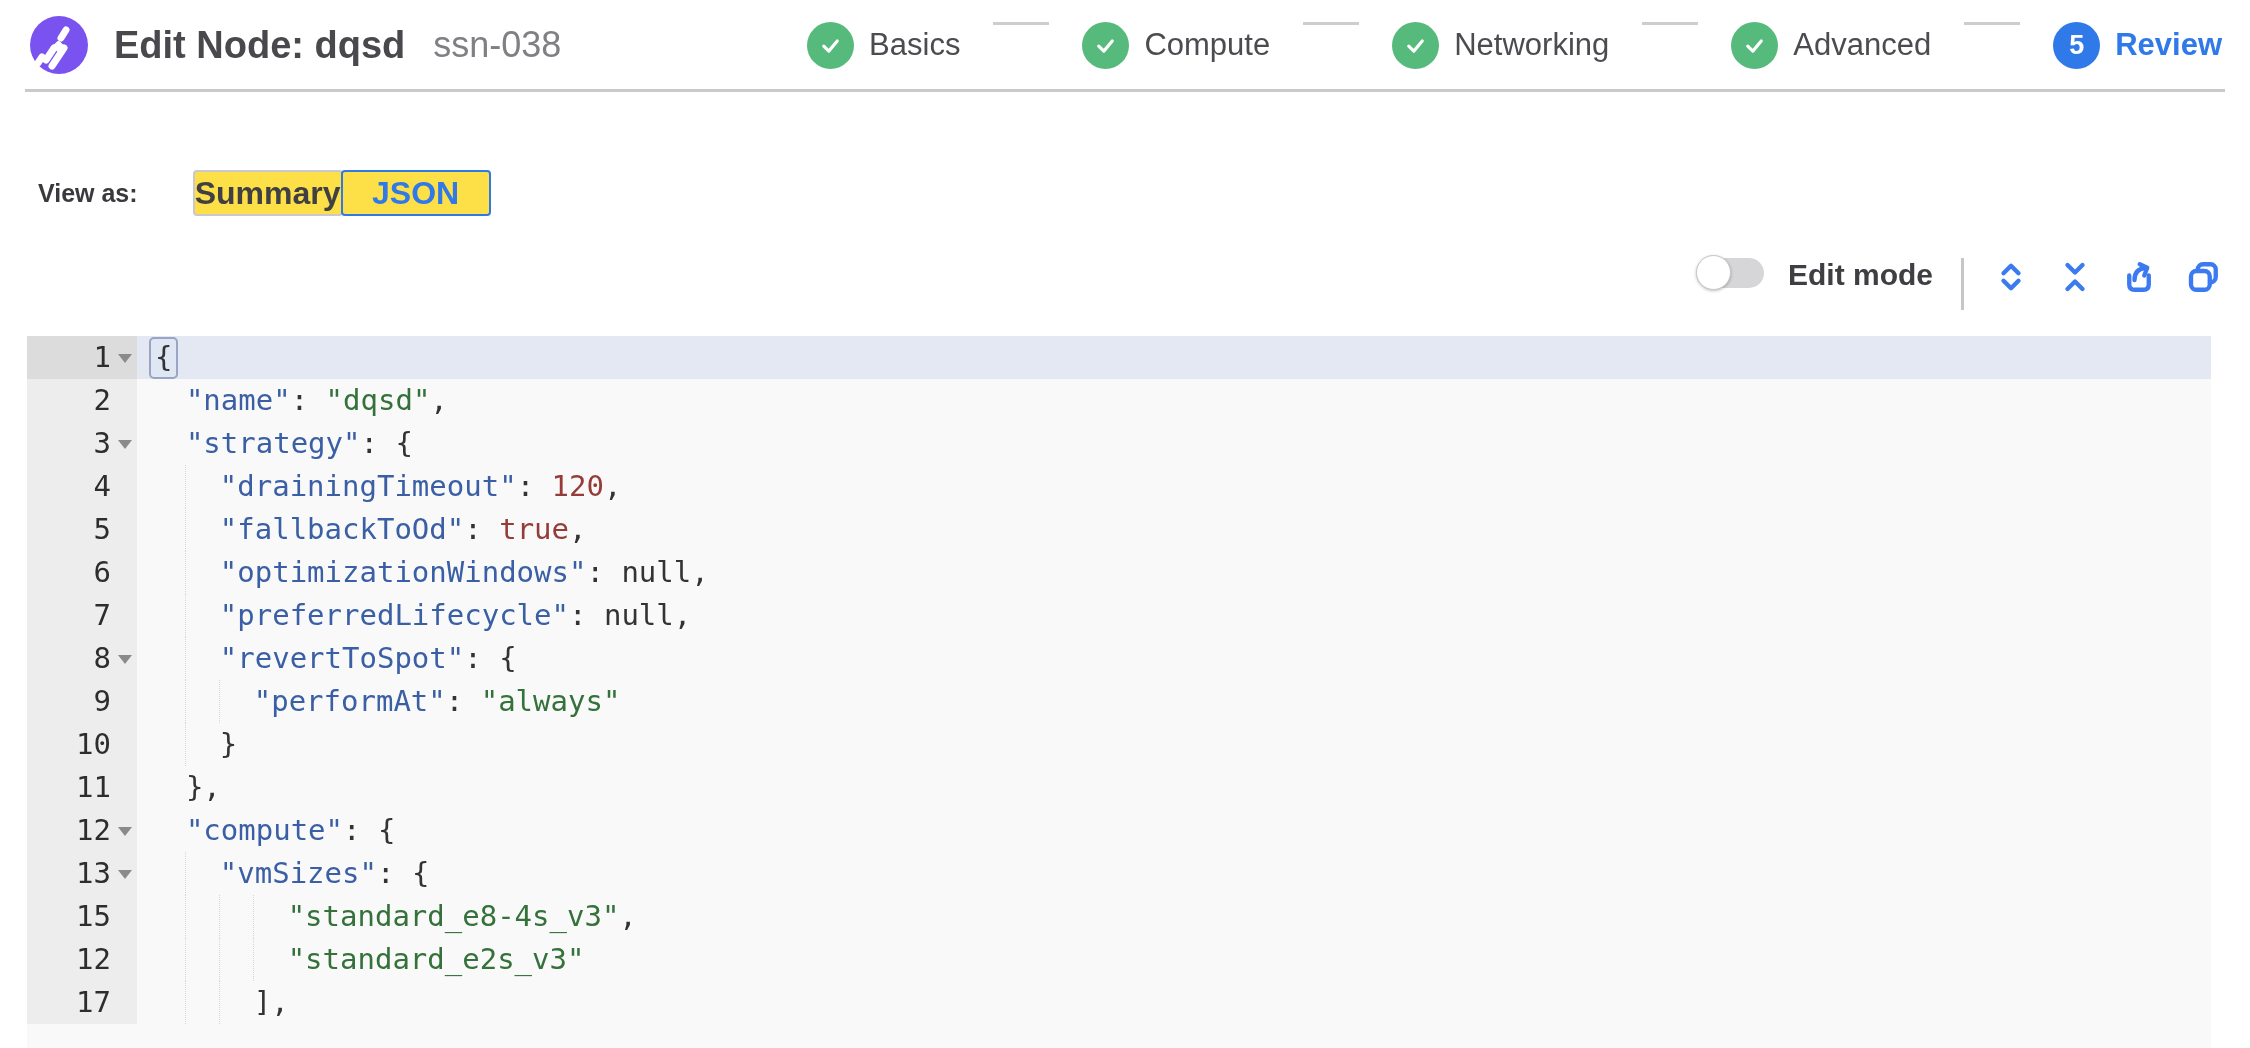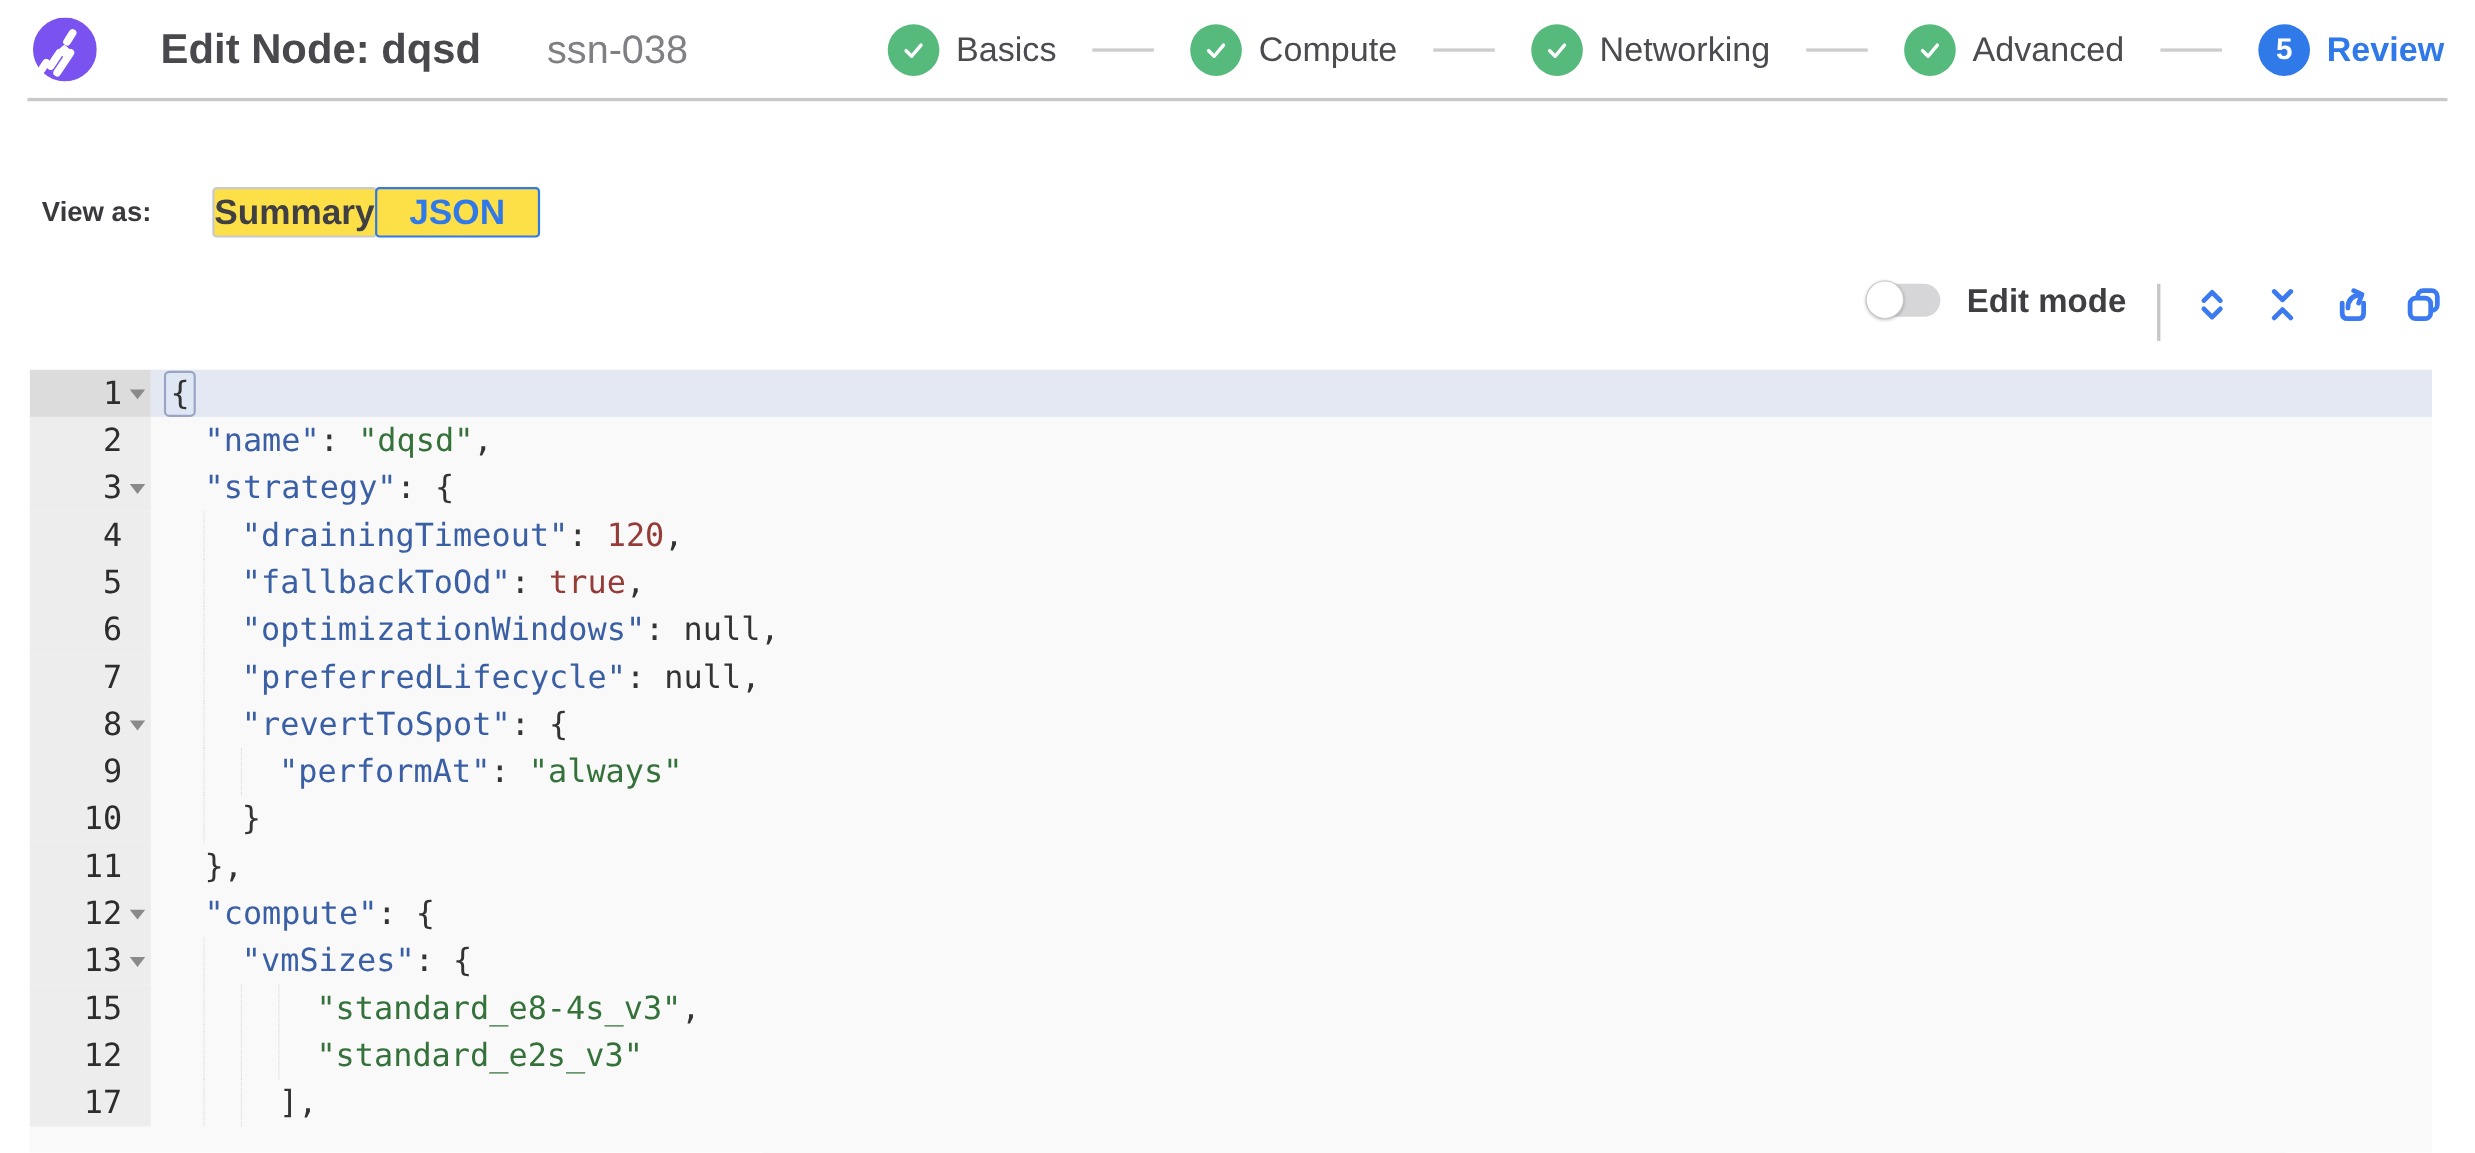--- a/index.html
+++ b/index.html
@@ -7,28 +7,28 @@
     --key:#3a5fa5; --str:#35713a; --num:#953c39; --plain:#333333;
     --gutter-bg:#ededed; --editor-bg:#f9f9f9;
     --active-row:#e4e8f2; --active-gutter:#dcdcdc;
   }
   *{margin:0;padding:0;box-sizing:border-box;}
   html,body{background:#fff;}
   body{font-family:"Liberation Sans",sans-serif;color:#3f3f44;}
   #app{position:relative;width:2250px;height:1048px;background:#fff;overflow:hidden;}
 
   
-  .header{position:absolute;top:0;left:0;width:2250px;height:90px;display:flex;align-items:center;padding:0 28px 0 30px;background:#fff;gap:32px;}
+  .header{position:absolute;top:0;left:0;width:2250px;height:90px;display:flex;align-items:center;padding:0 28px 0 30px;background:#fff;}
   .header-rule{position:absolute;top:89px;left:25px;width:2200px;height:3px;background:#c9c9c9;}
   .logo{width:58px;height:58px;flex:0 0 auto;margin-right:26px;}
   .page-title{font-size:38px;font-weight:bold;color:#49494d;white-space:nowrap;flex:0 0 auto;}
   .node-id{font-size:36px;color:#7f7f84;white-space:nowrap;margin-left:28px;flex:0 1 auto;min-width:0;overflow:hidden;}
 
   
-  .stepper{margin-left:auto;display:flex;align-items:center;flex:0 0 auto;padding-left:22px;}
+  .stepper{margin-left:auto;display:flex;align-items:flex-start;flex:0 0 auto;padding-left:22px;}
   .step{display:flex;align-items:center;cursor:pointer;}
   .step-circle{width:47px;height:47px;border-radius:50%;display:flex;align-items:center;justify-content:center;flex:0 0 auto;}
   .step-circle.done{background:var(--green);}
   .step-circle.current{background:var(--accent);color:#fff;font-size:27px;font-weight:bold;}
   .step-label{font-size:31px;color:#4b4b50;margin-left:15px;white-space:nowrap;}
   .step.current .step-label{color:var(--accent);font-weight:600;}
   .step-connector{width:56px;height:3px;background:#cdcdcd;margin:0 33px;flex:0 0 auto;}
 
   
   .viewas{position:absolute;top:170px;left:38px;display:flex;align-items:center;}

